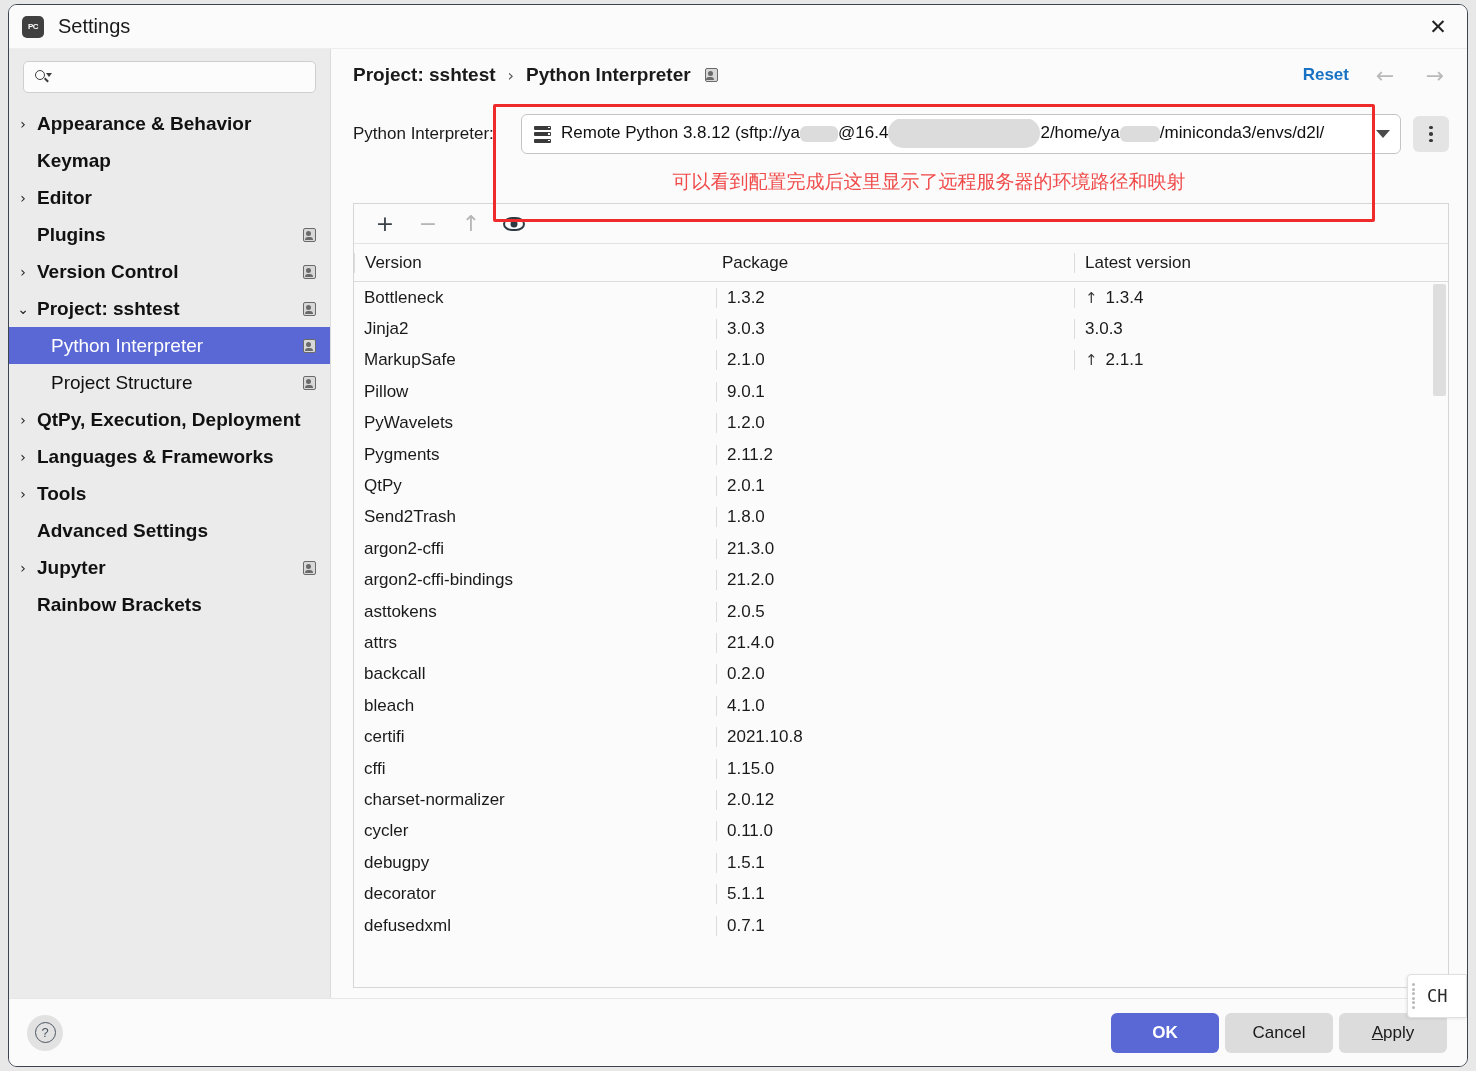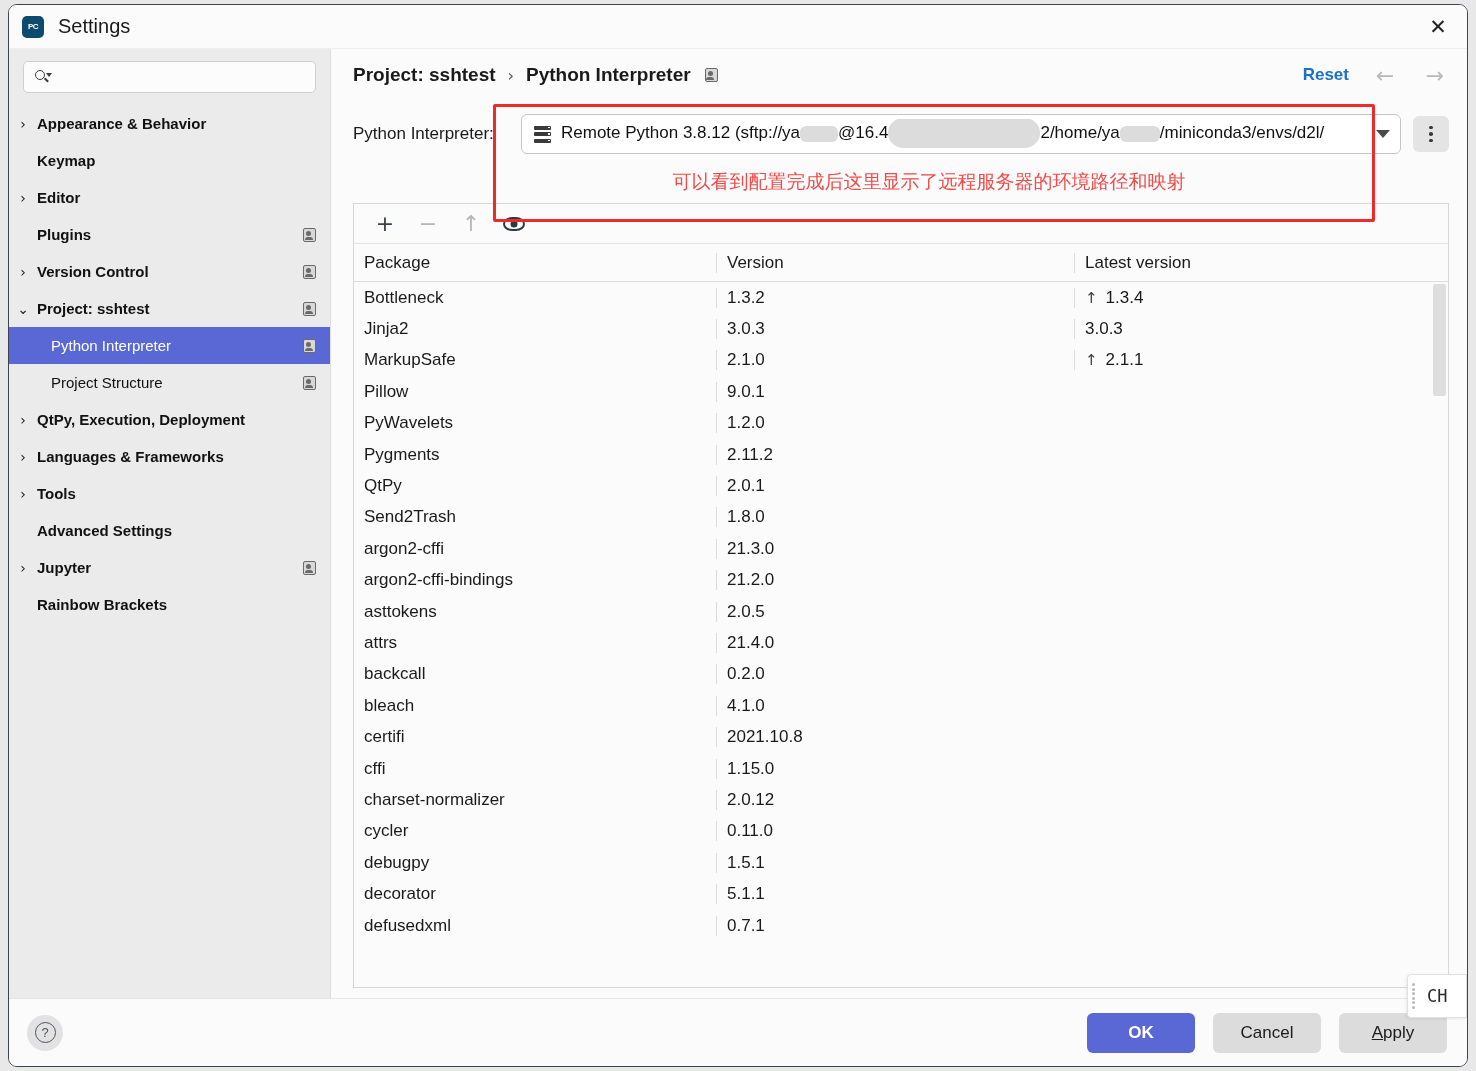--- a/index.html
+++ b/index.html
@@ -22,21 +22,21 @@
   .titlebar {
     height: 44px; flex: 0 0 44px;
     background: #fbfbfb;
     display: flex; align-items: center;
     padding-left: 13px;
     position: relative;
     border-bottom: 1px solid #eeeeee;
   }
   .app-icon {
     width: 22px; height: 22px; border-radius: 5px;
-    background: #0c4a6e;
+    background: #404040;
     display: flex; align-items: center; justify-content: center;
     font-size: 8px; color: #ffffff; font-weight: bold;
     letter-spacing: -0.5px;
   }
   .title-text {
     margin-left: 14px;
     font-size: 20px; color: #1a1a1a;
   }
   .close-btn {
     position: absolute; right: 0; top: 0;
@@ -83,21 +83,21 @@
     padding-right: 14px; cursor: pointer; position: relative;
   }
   .tree-row.selected { background: #5a68d6; }
   .tree-row.selected .tree-label { color: #ffffff; }
   .twisty {
     width: 28px; flex: 0 0 28px;
     display: flex; align-items: center; justify-content: center;
     font-size: 14px; color: #222; font-family: "DejaVu Sans", sans-serif;
   }
   .twisty.empty { visibility: hidden; }
-  .tree-label { font-size: 15px; color: #111; }
+  .tree-label { font-size: 19px; color: #111; }
   .tree-row.bold .tree-label { font-weight: bold; }
   .tree-row.child { padding-left: 42px; }
   .tree-row.child .tree-label { font-weight: normal; }
   .badge-icon {
     margin-left: auto;
     width: 13px; height: 14px;
     border: 1.5px solid #6a6a6a; border-radius: 2px;
     position: relative; background: #d8d8d8;
   }
   .badge-icon::after {
@@ -288,21 +288,21 @@
   .help-btn {
     width: 36px; height: 36px; border-radius: 50%;
     background: #e2e2e2; display: flex; align-items: center;
     justify-content: center; cursor: pointer;
   }
   .help-btn .q {
     width: 21px; height: 21px; border: 1.8px solid #4b5560;
     border-radius: 50%; display: flex; align-items: center;
     justify-content: center; font-size: 13px; color: #4b5560;
   }
-  .btn-group { margin-left: auto; display: flex; gap: 18px; }
+  .btn-group { margin-left: auto; display: flex; gap: 6px; }
   .btn {
     height: 40px; min-width: 108px; border-radius: 6px;
     display: flex; align-items: center; justify-content: center;
     font-size: 17px; cursor: pointer;
   }
   .btn.primary { background: #5a68d6; color: #ffffff; font-weight: bold; }
   .btn.normal { background: #dcdcdc; color: #1a1a1a; }
   .btn.normal u { text-decoration: underline; }
   
   .ime {
@@ -453,22 +453,22 @@
             <div class="tb-btn disabled">−</div>
             <div class="tb-btn disabled">↑</div>
             <div class="tb-btn">
               <span class="eye-icon">
                 <span class="outer"></span>
                 <span class="pupil"></span>
               </span>
             </div>
           </div>
         <div class="pkg-head">
+          <div class="col col-ver">Version</div>
           <div class="col col-pkg">Package</div>
-          <div class="col col-ver">Version</div>
           <div class="col col-latest">Latest version</div>
         </div>
         <div class="pkg-body">
           <div id="pkg-rows">
               <div class="pkg-row">
                 <div class="col col-pkg">Bottleneck</div>
                 <div class="col col-ver">1.3.2</div>
                 <div class="col col-latest"><span class="uparrow">↑</span><span>1.3.4</span></div>
               </div>
               <div class="pkg-row">

